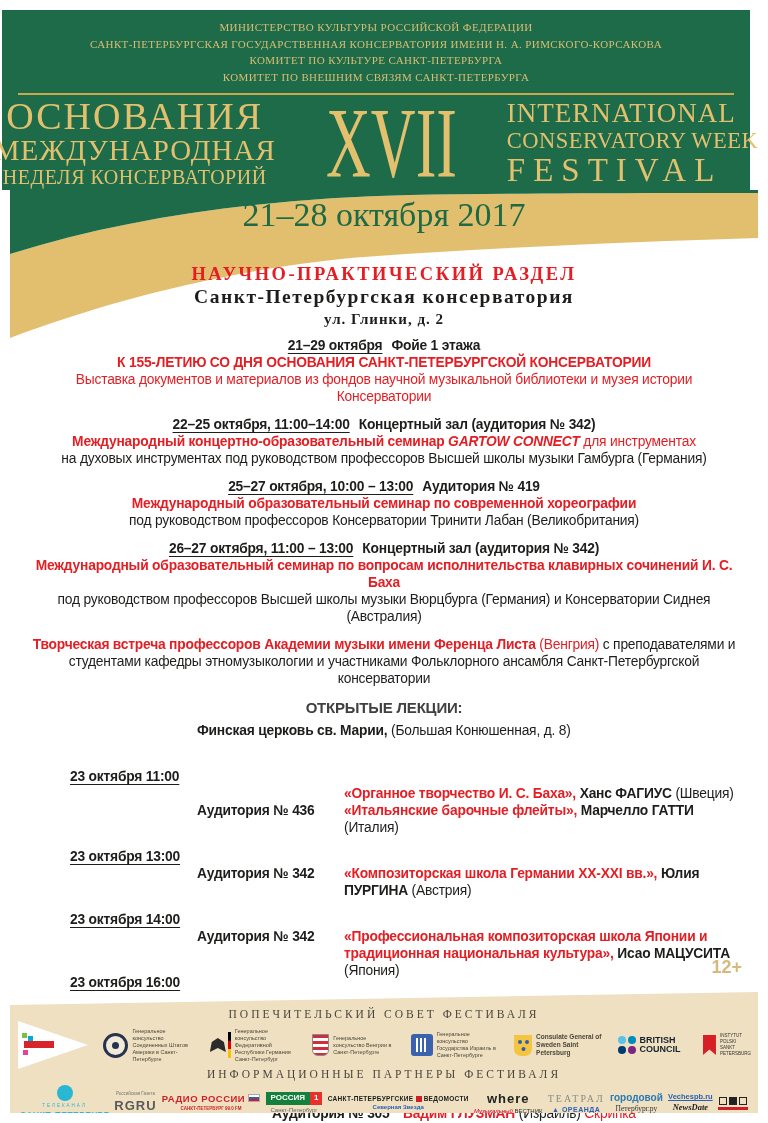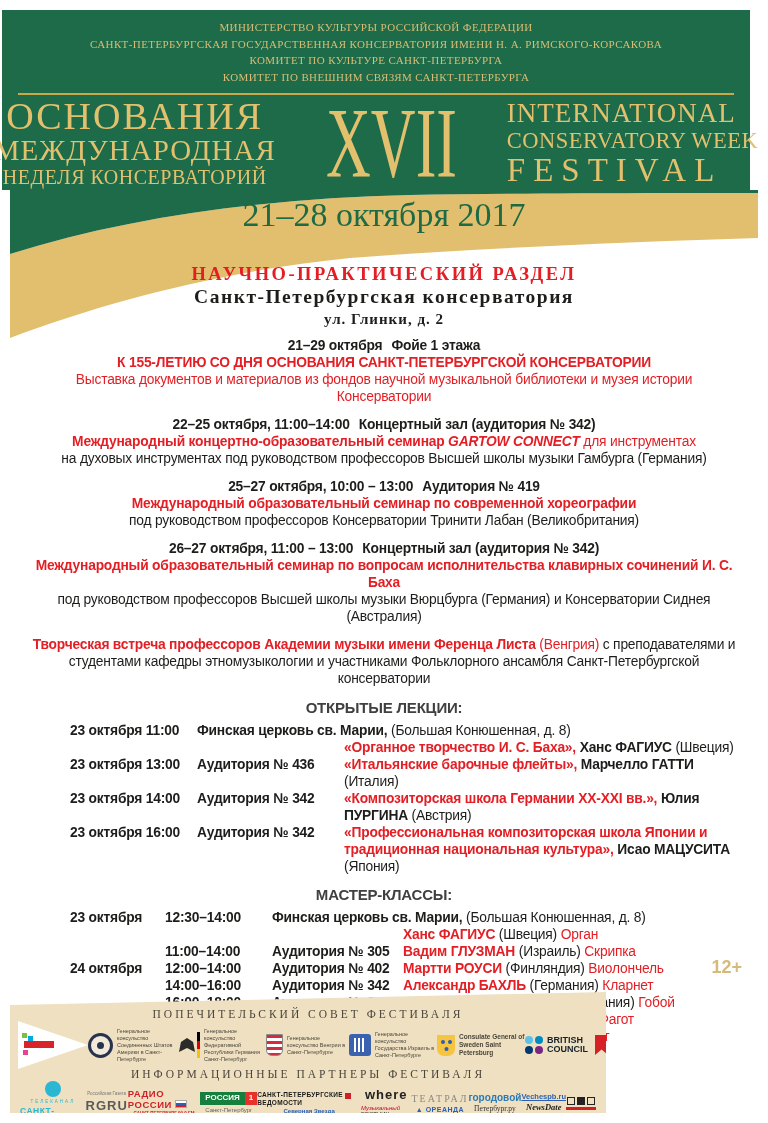--- a/index.html
+++ b/index.html
@@ -34,33 +34,33 @@
          color:#e31e24;letter-spacing:2.5px;margin:0;}
   .sec-v{font-family:"Liberation Serif",serif;font-weight:bold;font-size:19.5px;line-height:24px;
          letter-spacing:1.5px;margin:0;}
   .sec-a{font-family:"Liberation Serif",serif;font-weight:bold;font-size:15px;line-height:20px;
          letter-spacing:1px;margin:0 0 8px 0;}
   .ev{margin:0 0 11px 0;}
   .ev p{margin:0;}
   .b{font-weight:bold;}
   .i{font-style:italic;}
   .red{color:#e31e24;}
-  .u{text-underline-offset:3px;}
+  .u{text-decoration:underline;text-underline-offset:3px;margin-top:46px;}
   .sp{margin-right:9px;}
   .list-h{color:#404040;font-weight:bold;font-size:15px;line-height:20px;margin:10px 0 4px 0;}
   .lec-row,.mc-row{display:grid;text-align:left;column-gap:9px;line-height:17px;}
   .lec-row{grid-template-columns:118px 138px auto;padding-left:42px;}
   .mc-row{grid-template-columns:86px 98px 122px auto;padding-left:42px;}
   .cell{white-space:nowrap;}
   .span23{grid-column:2/4;}
   .col3{grid-column:3;}
   .col4{grid-column:4;}
   .age{position:absolute;top:957px;right:26px;font-size:18px;font-weight:bold;color:#d6ba7c;}
   
-  .footer{position:absolute;top:990px;left:10px;width:596px;height:123px;background:#eee0c1;
+  .footer{position:absolute;top:990px;left:10px;width:748px;height:123px;background:#eee0c1;
           clip-path:polygon(0 15px,100% 2px,100% 100%,0 100%);}
   .f-head{margin:0;padding-top:0;text-align:center;font-family:"Liberation Serif",serif;
           font-size:11.5px;line-height:14px;letter-spacing:3px;color:#4b463c;}
   .f-head.first{padding-top:17px;}
   .t-row{display:flex;align-items:center;justify-content:space-between;padding:0 8px;height:44px;margin-top:2px;}
   .t-item{display:flex;align-items:center;gap:4px;}
   .t-label{font-size:5.5px;line-height:7px;color:#4b463c;width:62px;text-align:left;}
   .t-label.en{font-size:6.5px;line-height:8px;font-weight:bold;width:66px;}
   .t-label.bc{font-size:9px;line-height:9.5px;font-weight:bold;color:#15222e;width:48px;}
   .t-label.pl{font-size:4.5px;line-height:6px;color:#333;width:30px;}

